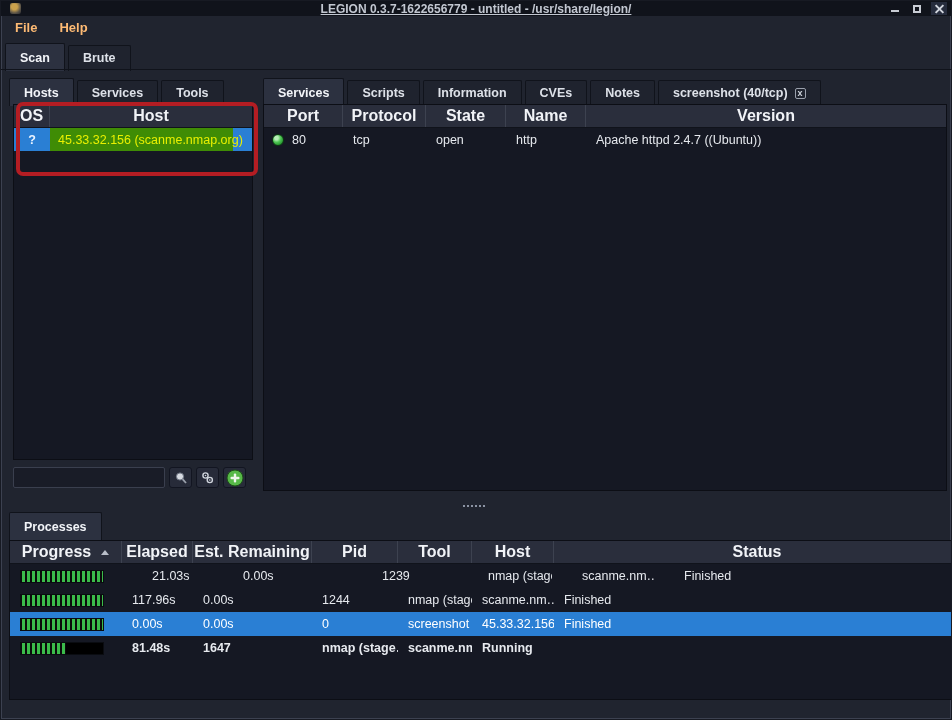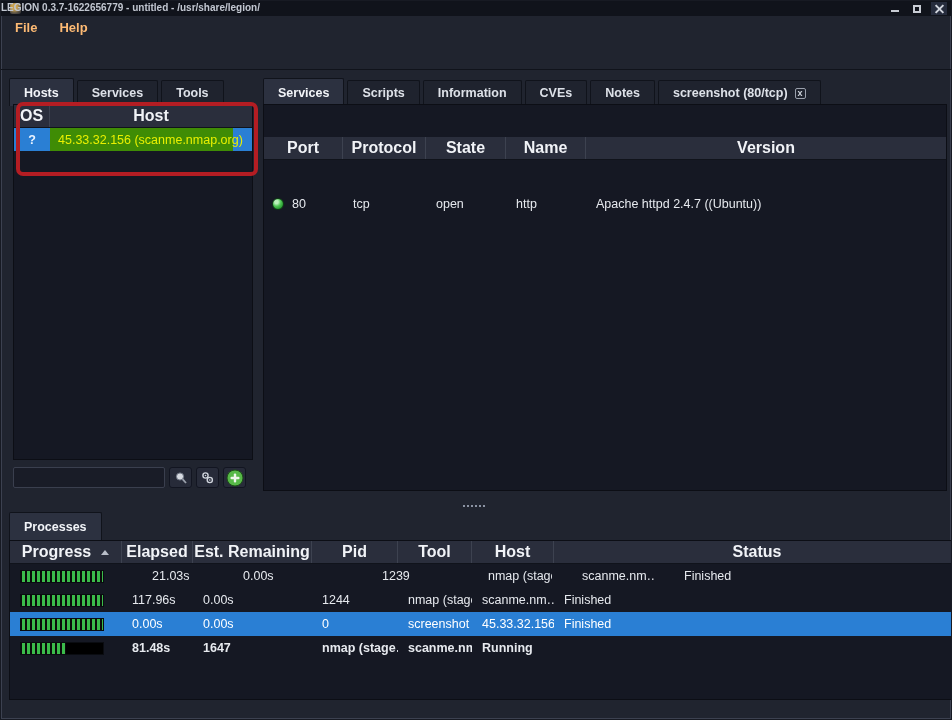--- a/index.html
+++ b/index.html
@@ -4,21 +4,21 @@
 <style>
   * { margin:0; padding:0; box-sizing:border-box; }
   html,body { background:#0c0d12; }
   body { font-family:"Liberation Sans","DejaVu Sans",sans-serif; }
   #window {
     position:relative; width:952px; height:720px; overflow:hidden;
     background:#20242f; border:1px solid #171a23; outline:1px solid #3c4150; outline-offset:-2px;
   }
   
   .titlebar { position:absolute; left:0; top:0; width:100%; height:15px; background:#10131b; }
-  .title-text { position:absolute; left:0; right:0; top:1px; text-align:left; font-size:10px; font-weight:bold; color:#c2c7d1; }
+  .title-text { position:absolute; left:0; right:0; top:1px; text-align:center; font-size:12px; font-weight:bold; color:#c2c7d1;text-decoration:underline; }
   .app-icon { position:absolute; left:9px; top:2px; width:11px; height:11px; border-radius:2px;
     background:radial-gradient(circle at 40% 35%, #caa14c 0 30%, #5a5347 65%, #23252c 100%); }
   .win-controls { position:absolute; right:4px; top:0; height:15px; display:flex; gap:6px; align-items:center; }
   .win-btn { width:16px; height:13px; display:flex; align-items:center; justify-content:center; cursor:default; }
   .win-btn.close { background:#262c3d; }
   .glyph-min { width:8px; height:2px; background:#c8ccd4; margin-top:5px; }
   .glyph-max { width:8px; height:8px; border:2px solid #c8ccd4; }
   .glyph-close { position:relative; width:9px; height:9px; }
   .glyph-close:before,.glyph-close:after { content:""; position:absolute; left:-1px; top:3.5px; width:11px; height:2px; background:#d2d6de; }
   .glyph-close:before { transform:rotate(45deg); } .glyph-close:after { transform:rotate(-45deg); }
@@ -57,21 +57,21 @@
         background:radial-gradient(circle at 35% 30%, #b9f0b9 0 18%, #4ec553 45%, #22922c 80%, #14541c 100%);
         border:1px solid #0e3a14; }
   .splitter-dots { position:absolute; display:flex; gap:2px; }
   .splitter-dots i { width:2px; height:2px; background:#8b93a3; display:block; }
   
   .pbar { width:84px; height:13px; background:#000; border:1px solid #0a0c11; flex:none; }
   .pbar-fill { height:100%; background:repeating-linear-gradient(90deg,#0b0b0b 0 1px,#3bbb4b 1px 4px,#0b0b0b 4px 5px); }
   
   .proc-row.selected { background:#2a7fd4; color:#ffffff; }
   .grid-left  { grid-template-columns:36px 1fr; }
-  .grid-right { grid-template-columns:79px 83px 80px 80px 1fr;margin-top:32px; }
+  .grid-right { grid-template-columns:79px 83px 80px 80px 1fr; }
   .grid-proc  { grid-template-columns:112px 71px 119px 86px 74px 82px 1fr; }
 </style>
 </head>
 <body>
 
 <div id="window">
 
   <div class="titlebar">
     <span class="app-icon"></span>
     <div class="title-text">LEGION 0.3.7-1622656779 - untitled - /usr/share/legion/</div>
@@ -86,20 +86,24 @@
           <span class="glyph-close"></span>
         </span>
     </div>
   </div>
 
   <div class="menubar">
     <span class="menu-item">File</span>
     <span class="menu-item">Help</span>
   </div>
 
+  <div class="tabrow" style="left:4px; top:42px;">
+    <span class="tab active">Scan</span>
+    <span class="tab">Brute</span>
+  </div>
   <div style="position:absolute; left:0; top:68px; width:100%; height:1px; background:#10131b;"></div>
 
   <div class="tabrow" style="left:8px; top:77px;">
     <span class="tab active">Hosts</span>
     <span class="tab">Services</span>
     <span class="tab">Tools</span>
   </div>
 
   <div class="box" style="left:12px; top:103px; width:240px; height:356px;">
     <div class="thead grid-left">
@@ -138,21 +142,21 @@
       <rect x="7.8" y="4.5" width="2.4" height="9" rx="1" fill="#eef6ec"></rect>
     </svg>
   </span>
 
   <div class="tabrow" style="left:262px; top:77px;">
     <span class="tab active">Services</span>
     <span class="tab">Scripts</span>
     <span class="tab">Information</span>
     <span class="tab">CVEs</span>
     <span class="tab">Notes</span>
-    <span class="tab"><span>screenshot (80/tcp)</span><span class="closebox">x</span></span>
+    <span class="tab"><span>screenshot (40/tcp)</span><span class="closebox">x</span></span>
   </div>
 
   <div class="box" style="left:262px; top:103px; width:684px; height:387px;">
     <div class="thead grid-right">
       <div class="th">Port</div>
       <div class="th">Protocol</div>
       <div class="th">State</div>
       <div class="th">Name</div>
       <div class="th">Version</div>
     </div>

